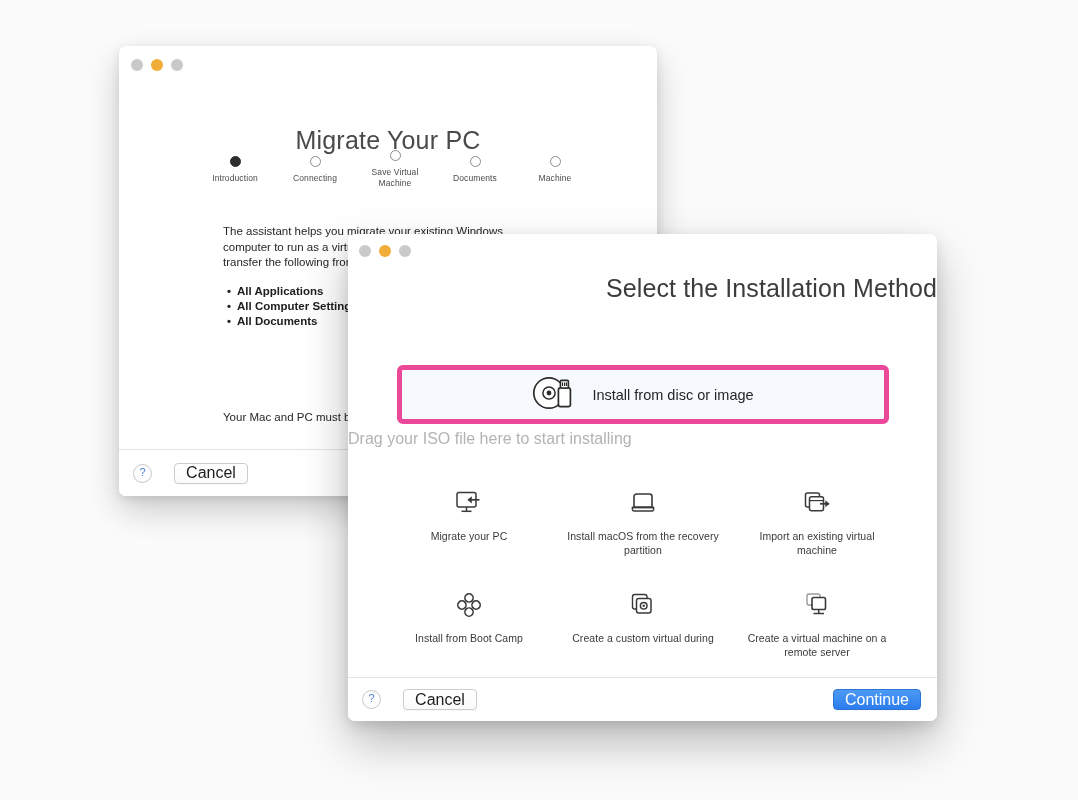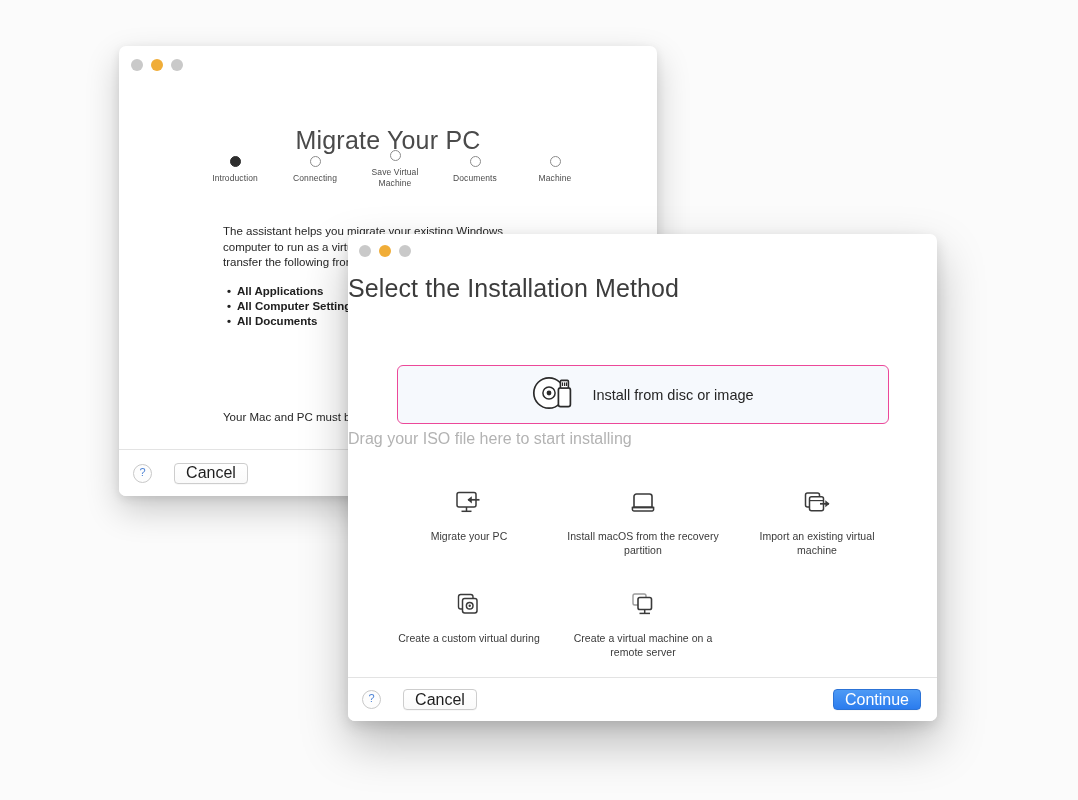--- a/index.html
+++ b/index.html
@@ -194,35 +194,35 @@
     height: 487px;
     box-shadow: 0 22px 48px rgba(0,0,0,0.26), 0 5px 14px rgba(0,0,0,0.12);
   }
   #fg-window .traffic-lights { left: 11px; top: 11px; }
 
   #fg-title {
     position: absolute;
     top: 40px;
     left: 0;
     width: 100%;
-    text-align: left;
+    text-align: right;
     font-size: 25px;
     color: #3c3c3c;
     font-weight: 400;
     letter-spacing: 0.1px;
   }
 
   #primary-card {
     position: absolute;
     left: 49px;
     top: 131px;
     width: 492px;
     height: 59px;
     box-sizing: border-box;
-    border: 1px solid #ec4899;
+    border: 5px solid #ec4899;
     border-radius: 6px;
     background: #f6f9fd;
     display: flex;
     align-items: center;
     justify-content: center;
     gap: 16px;
   }
   #primary-card .pc-label {
     font-size: 14.5px;
     color: #262626;
@@ -385,20 +385,33 @@
           <rect x="2.5" y="3" width="14" height="14" rx="2" fill="#ffffff" stroke="#3a3a3a" stroke-width="1.5"></rect>
           <rect x="6.5" y="6.8" width="14" height="14" rx="2" fill="#ffffff" stroke="#3a3a3a" stroke-width="1.5"></rect>
           <line x1="6.5" y1="10.6" x2="20.5" y2="10.6" stroke="#3a3a3a" stroke-width="1.2"></line>
           <line x1="17" y1="13.8" x2="26" y2="13.8" stroke="#3a3a3a" stroke-width="1.7"></line>
           <path d="M22.3 10.3l4.2 3.5-4.2 3.5z" fill="#3a3a3a"></path>
         </svg>
       </div>
       <div class="opt-label">Import an existing virtual machine</div>
     </div>
 
+    <div class="opt">
+      <div class="opt-icon">
+        <svg width="28" height="28" viewBox="0 0 28 28">
+          <g transform="rotate(45 14 14)">
+            <circle cx="9" cy="9" r="4.1" fill="none" stroke="#3a3a3a" stroke-width="1.6"></circle>
+            <circle cx="19" cy="9" r="4.1" fill="none" stroke="#3a3a3a" stroke-width="1.6"></circle>
+            <circle cx="9" cy="19" r="4.1" fill="none" stroke="#3a3a3a" stroke-width="1.6"></circle>
+            <circle cx="19" cy="19" r="4.1" fill="none" stroke="#3a3a3a" stroke-width="1.6"></circle>
+          </g>
+        </svg>
+      </div>
+      <div class="opt-label">Install from Boot Camp</div>
+    </div>
 
     <div class="opt">
       <div class="opt-icon">
         <svg width="26" height="26" viewBox="0 0 26 26">
           <rect x="2.5" y="2.5" width="14.5" height="14.5" rx="2.2" fill="#ffffff" stroke="#3a3a3a" stroke-width="1.4"></rect>
           <rect x="6.5" y="6.5" width="14.5" height="14.5" rx="2.2" fill="#ffffff" stroke="#3a3a3a" stroke-width="1.5"></rect>
           <circle cx="13.7" cy="13.7" r="3.3" fill="none" stroke="#3a3a3a" stroke-width="1.5"></circle>
           <circle cx="13.7" cy="13.7" r="1.2" fill="#3a3a3a"></circle>
         </svg>
       </div>

